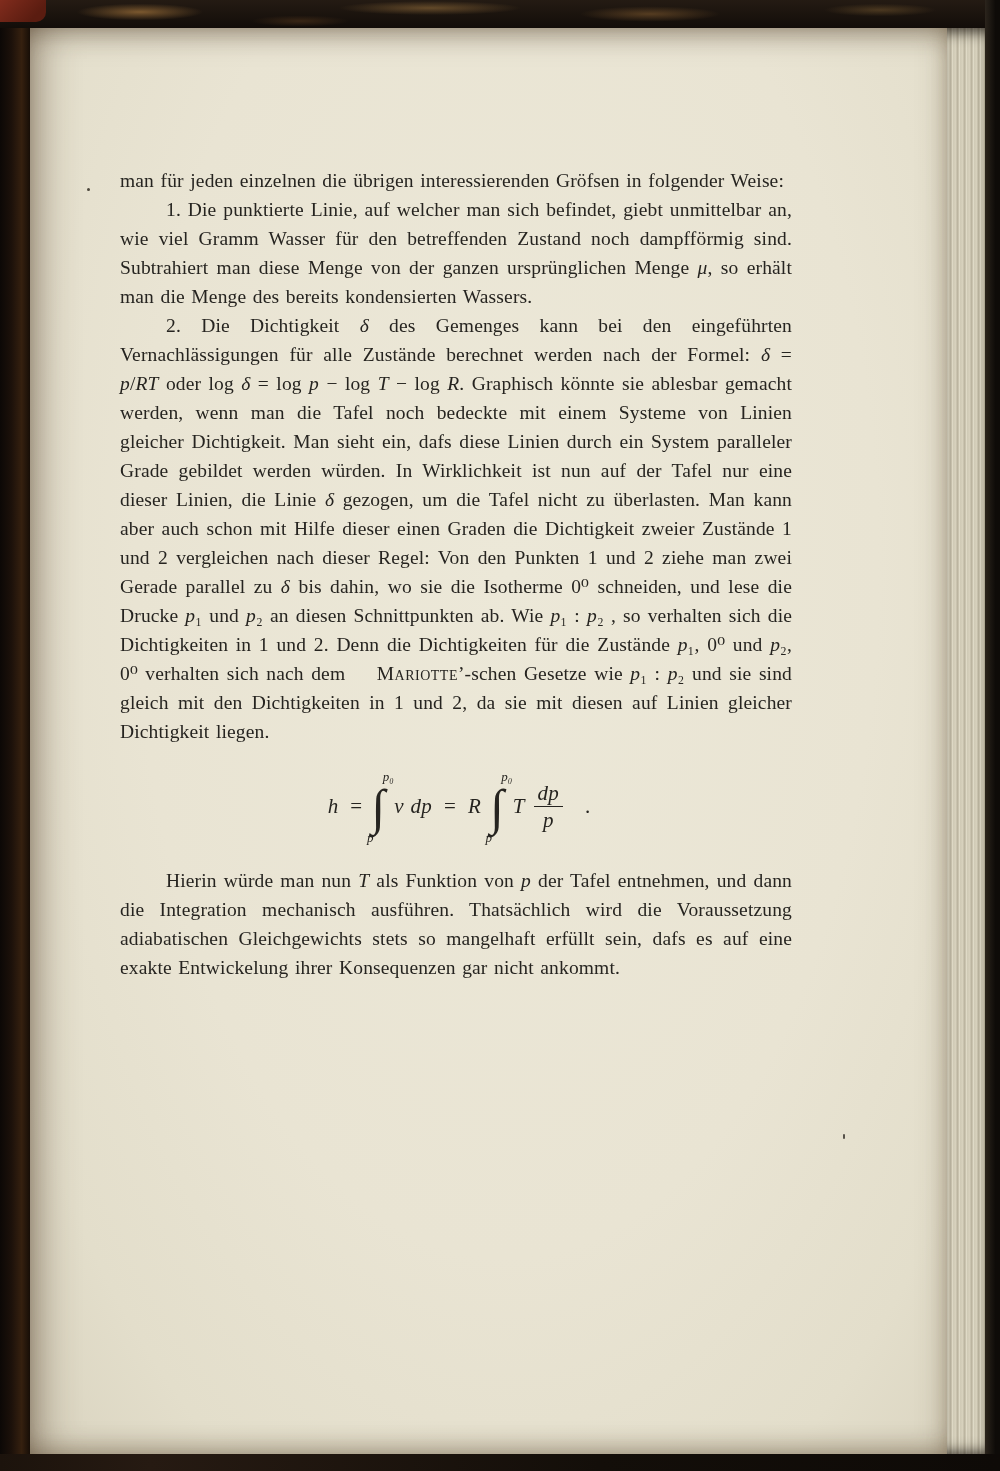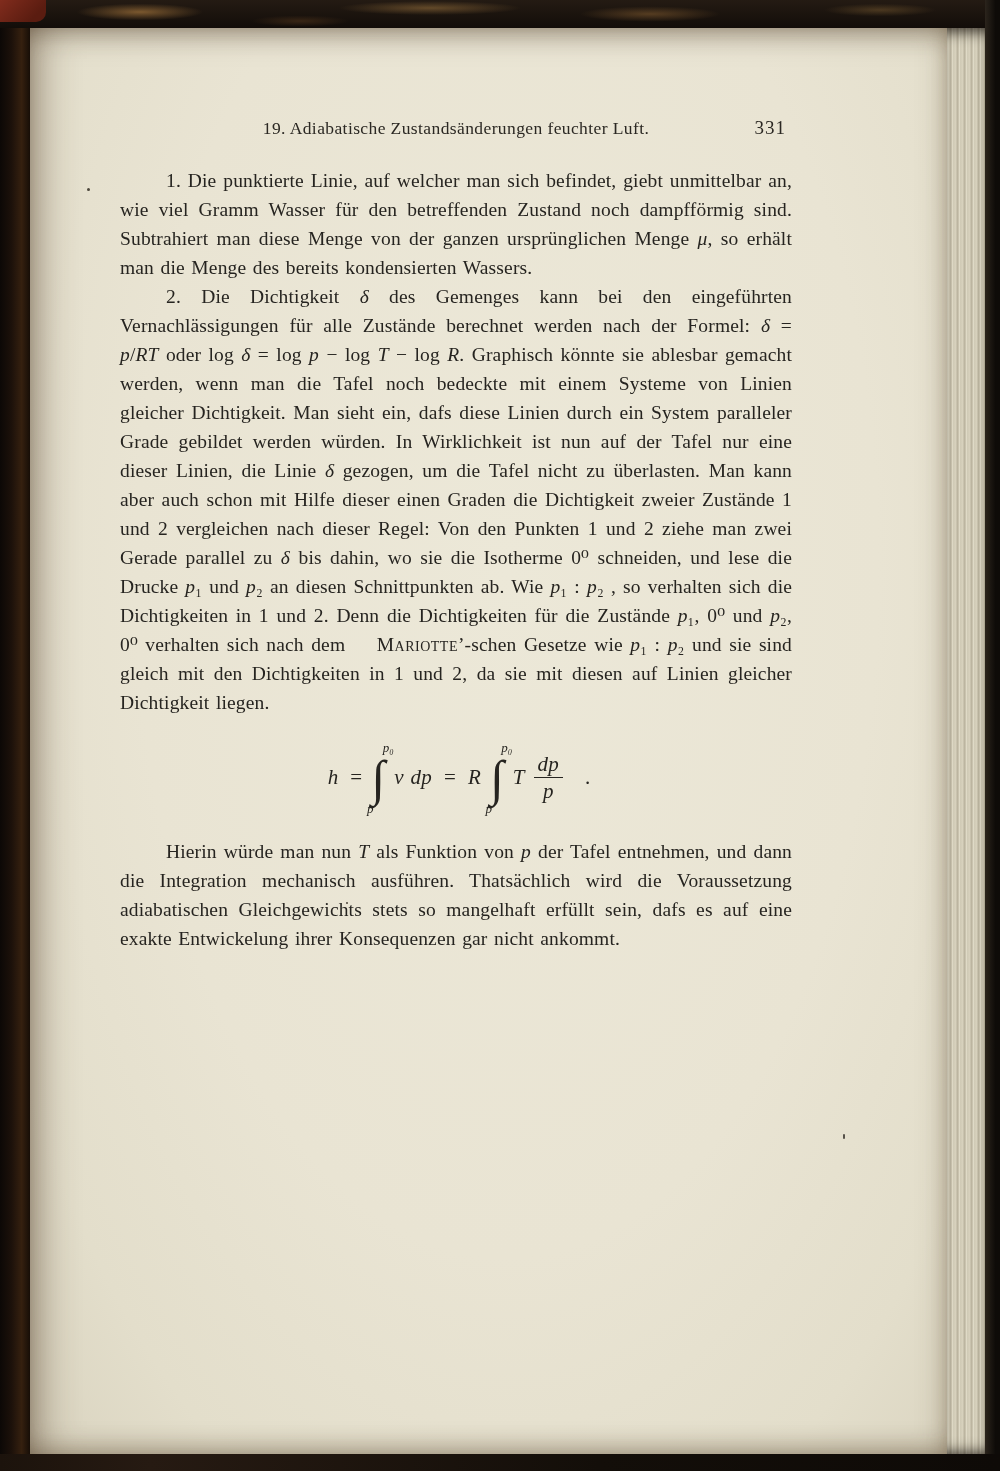--- a/index.html
+++ b/index.html
@@ -97,27 +97,24 @@
 
 <div class="top-edge"></div>
 <div class="spine-corner"></div>
 <div class="spine"></div>
 <div class="page-stack"></div>
 <div class="right-edge"></div>
 <div class="bottom-edge"></div>
 
 <div class="page">
 
-  <div class="page-header">
-    <div class="header-title">19. Adiabatische Zustandsänderungen feuchter Luft.</div>
-    <div class="header-page-number">331</div>
-  </div>
 
   <div class="page-body">
 
+    <p class="no-indent">man für jeden einzelnen die übrigen interessierenden Gröfsen in folgender Weise:</p>
 
     <p>1. Die punktierte Linie, auf welcher man sich befindet, giebt unmittelbar an, wie viel Gramm Wasser für den betreffenden Zustand noch dampfförmig sind. Subtrahiert man diese Menge von der ganzen ursprünglichen Menge <i>μ</i>, so erhält man die Menge des bereits kondensierten Wassers.</p>
 
     <p>2. Die Dichtigkeit <i>δ</i> des Gemenges kann bei den eingeführten Vernachlässigungen für alle Zustände berechnet werden nach der Formel: <i>δ</i> = <i>p</i>/<i>RT</i> oder log <i>δ</i> = log <i>p</i> − log <i>T</i> − log <i>R</i>. Graphisch könnte sie ablesbar gemacht werden, wenn man die Tafel noch bedeckte mit einem Systeme von Linien gleicher Dichtigkeit. Man sieht ein, dafs diese Linien durch ein System paralleler Grade gebildet werden würden. In Wirklichkeit ist nun auf der Tafel nur eine dieser Linien, die Linie <i>δ</i> gezogen, um die Tafel nicht zu überlasten. Man kann aber auch schon mit Hilfe dieser einen Graden die Dichtigkeit zweier Zustände 1 und 2 vergleichen nach dieser Regel: Von den Punkten 1 und 2 ziehe man zwei Gerade parallel zu <i>δ</i> bis dahin, wo sie die Isotherme 0⁰ schneiden, und lese die Drucke <i>p</i>₁ und <i>p</i>₂ an diesen Schnittpunkten ab. Wie <i>p</i>₁ : <i>p</i>₂ , so verhalten sich die Dichtigkeiten in 1 und 2. Denn die Dichtigkeiten für die Zustände <i>p</i>₁, 0⁰ und <i>p</i>₂, 0⁰ verhalten sich nach dem <span class="sc">Mariotte</span>’-schen Gesetze wie <i>p</i>₁ : <i>p</i>₂ und sie sind gleich mit den Dichtigkeiten in 1 und 2, da sie mit diesen auf Linien gleicher Dichtigkeit liegen.</p>
 
 
     <div class="formula">
       <span class="f-it">h</span>
       <span class="f-op">=</span>
 

